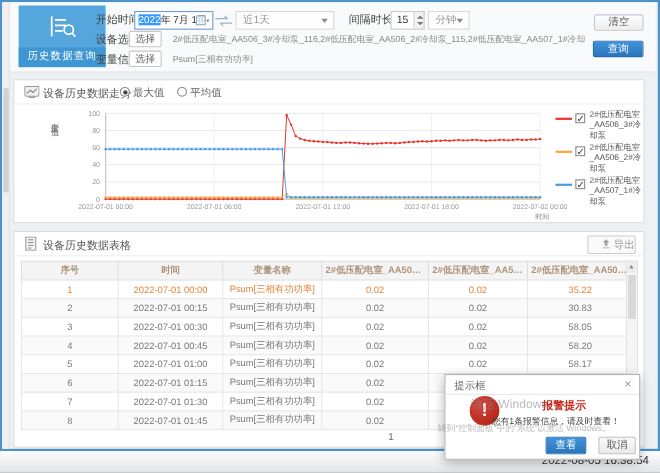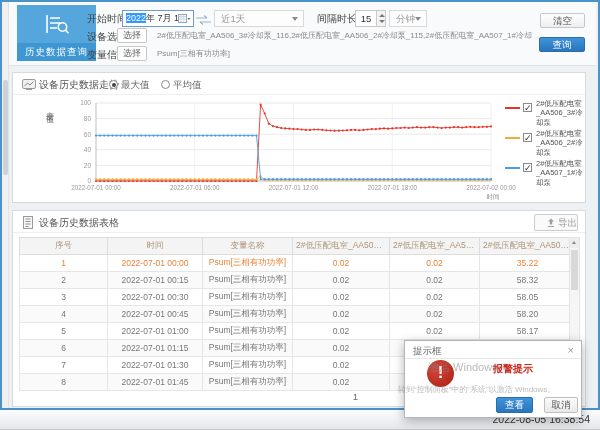--- a/index.html
+++ b/index.html
@@ -58,21 +58,21 @@
 
   .legend { position:absolute; left:492px; top:26px; width:80px; }
   .lg-item { position:relative; height:30px; }
   .lg-line { position:absolute; left:0; top:8px; width:15px; height:2px; }
   .lg-cb { position:absolute; left:18px; top:4px; width:9px; height:9px; border:1px solid #8a8a8a; background:#fff; font-size:9px; line-height:8px; color:#333; text-align:center; }
   .lg-txt { position:absolute; left:31px; top:0; width:49px; font-size:7.5px; line-height:1.25; color:#555; word-break:break-all; }
 
   
   .btn-export { position:absolute; right:7px; top:3px; width:44px; height:17px; background:#fafafa; border:1px solid #ccc; border-radius:2px; font-size:9.5px; color:#999; text-align:right; line-height:15px; }
   table { position:absolute; left:6px; top:26px; width:556px; border-collapse:collapse; table-layout:fixed; }
-  th { height:17px; background:#f4f4f4; border:1px solid #ddd; font-size:8.5px; font-weight:normal; color:#ad947b; overflow:hidden; text-overflow:ellipsis; white-space:nowrap; padding:0 3px; }
+  th { height:17px; background:#f4f4f4; border:1px solid #ddd; font-size:8.5px; font-weight:bold; color:#ad947b; overflow:hidden; text-overflow:ellipsis; white-space:nowrap; padding:0 3px; }
   td { height:17px; border:1px solid #e6e6e6; font-size:8.5px; color:#777; text-align:center; overflow:hidden; white-space:nowrap; }
   tr:nth-child(even) td { background:#fafafa; }
   tr.hl td { color:#e8833a; }
   th:nth-child(1){width:88px;} th:nth-child(2){width:95px;} th:nth-child(3){width:90px;}
   th:nth-child(4){width:97px;} th:nth-child(5){width:90px;} th:nth-child(6){width:96px;}
   .v-scroll { position:absolute; right:5px; top:26px; width:11px; height:153px; background:#f5f5f5; border:1px solid #e3e3e3; }
   .v-arrow { position:absolute; left:0; width:9px; height:10px; background:#ededed; text-align:center; }
   .v-arrow i { position:absolute; left:2px; width:0; height:0; border-left:2.5px solid transparent; border-right:2.5px solid transparent; }
   .va-up { top:0; } .va-up i { top:3px; border-bottom:3px solid #888; }
   .va-dn { bottom:0; } .va-dn i { bottom:3px; border-top:3px solid #888; }
@@ -561,21 +561,21 @@
               <td>0.02</td>
               <td>0.02</td>
               <td>35.22</td>
             </tr>
             <tr>
               <td>2</td>
               <td>2022-07-01 00:15</td>
               <td>Psum[三相有功功率]</td>
               <td>0.02</td>
               <td>0.02</td>
-              <td>58.32</td>
+              <td>30.83</td>
             </tr>
             <tr>
               <td>3</td>
               <td>2022-07-01 00:30</td>
               <td>Psum[三相有功功率]</td>
               <td>0.02</td>
               <td>0.02</td>
               <td>58.05</td>
             </tr>
             <tr>
@@ -633,20 +633,21 @@
     </div>
   </div>
 
   <div class="dialog">
     <div class="dlg-titlebar">
       <span class="dlg-title">提示框</span>
       <span class="dlg-close">×</span>
     </div>
     <div class="dlg-ico">!</div>
     <div class="dlg-alert">报警提示</div>
+    <div class="dlg-msg">您有1条报警信息，请及时查看！</div>
     <div class="dlg-btn-view">查看</div>
     <div class="dlg-btn-cancel">取消</div>
   </div>
 
   <div class="wm wm1">激活 Windows</div>
   <div class="wm wm2">转到“控制面板”中的“系统”以激活 Windows。</div>
 
   <div class="statusbar">
     <span class="status-time">2022-08-05 16:38:54</span>
   </div>

